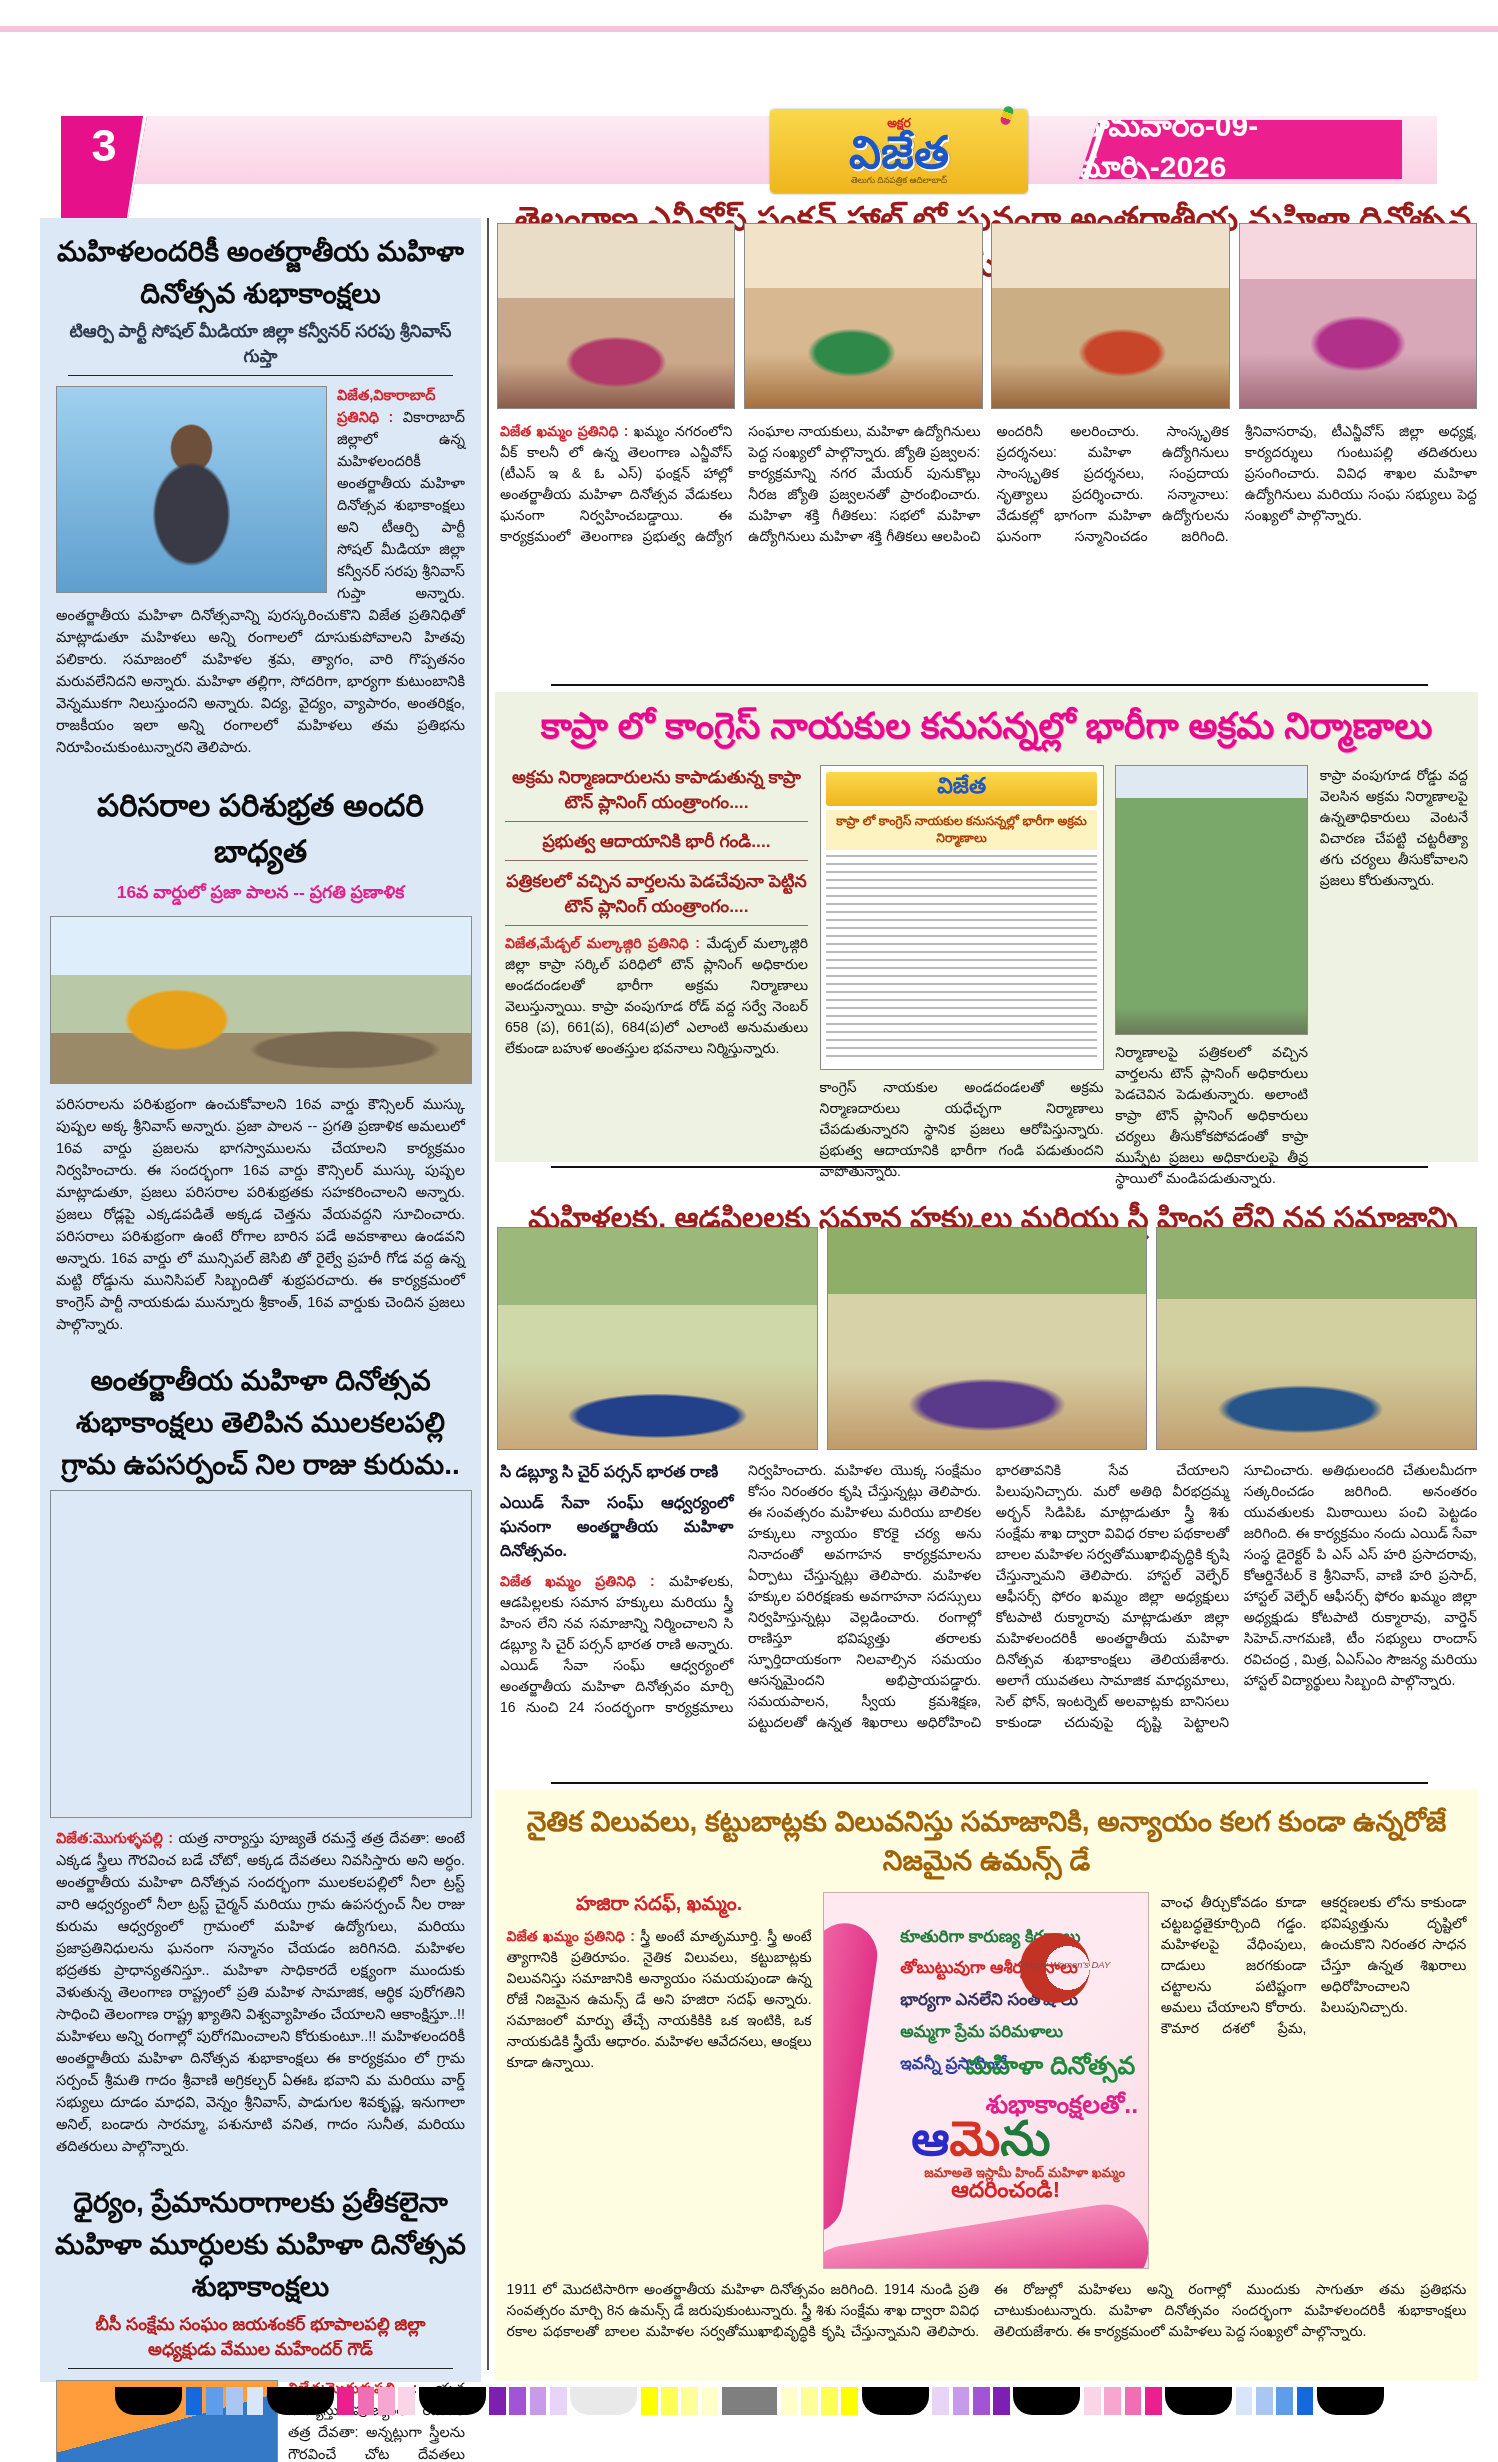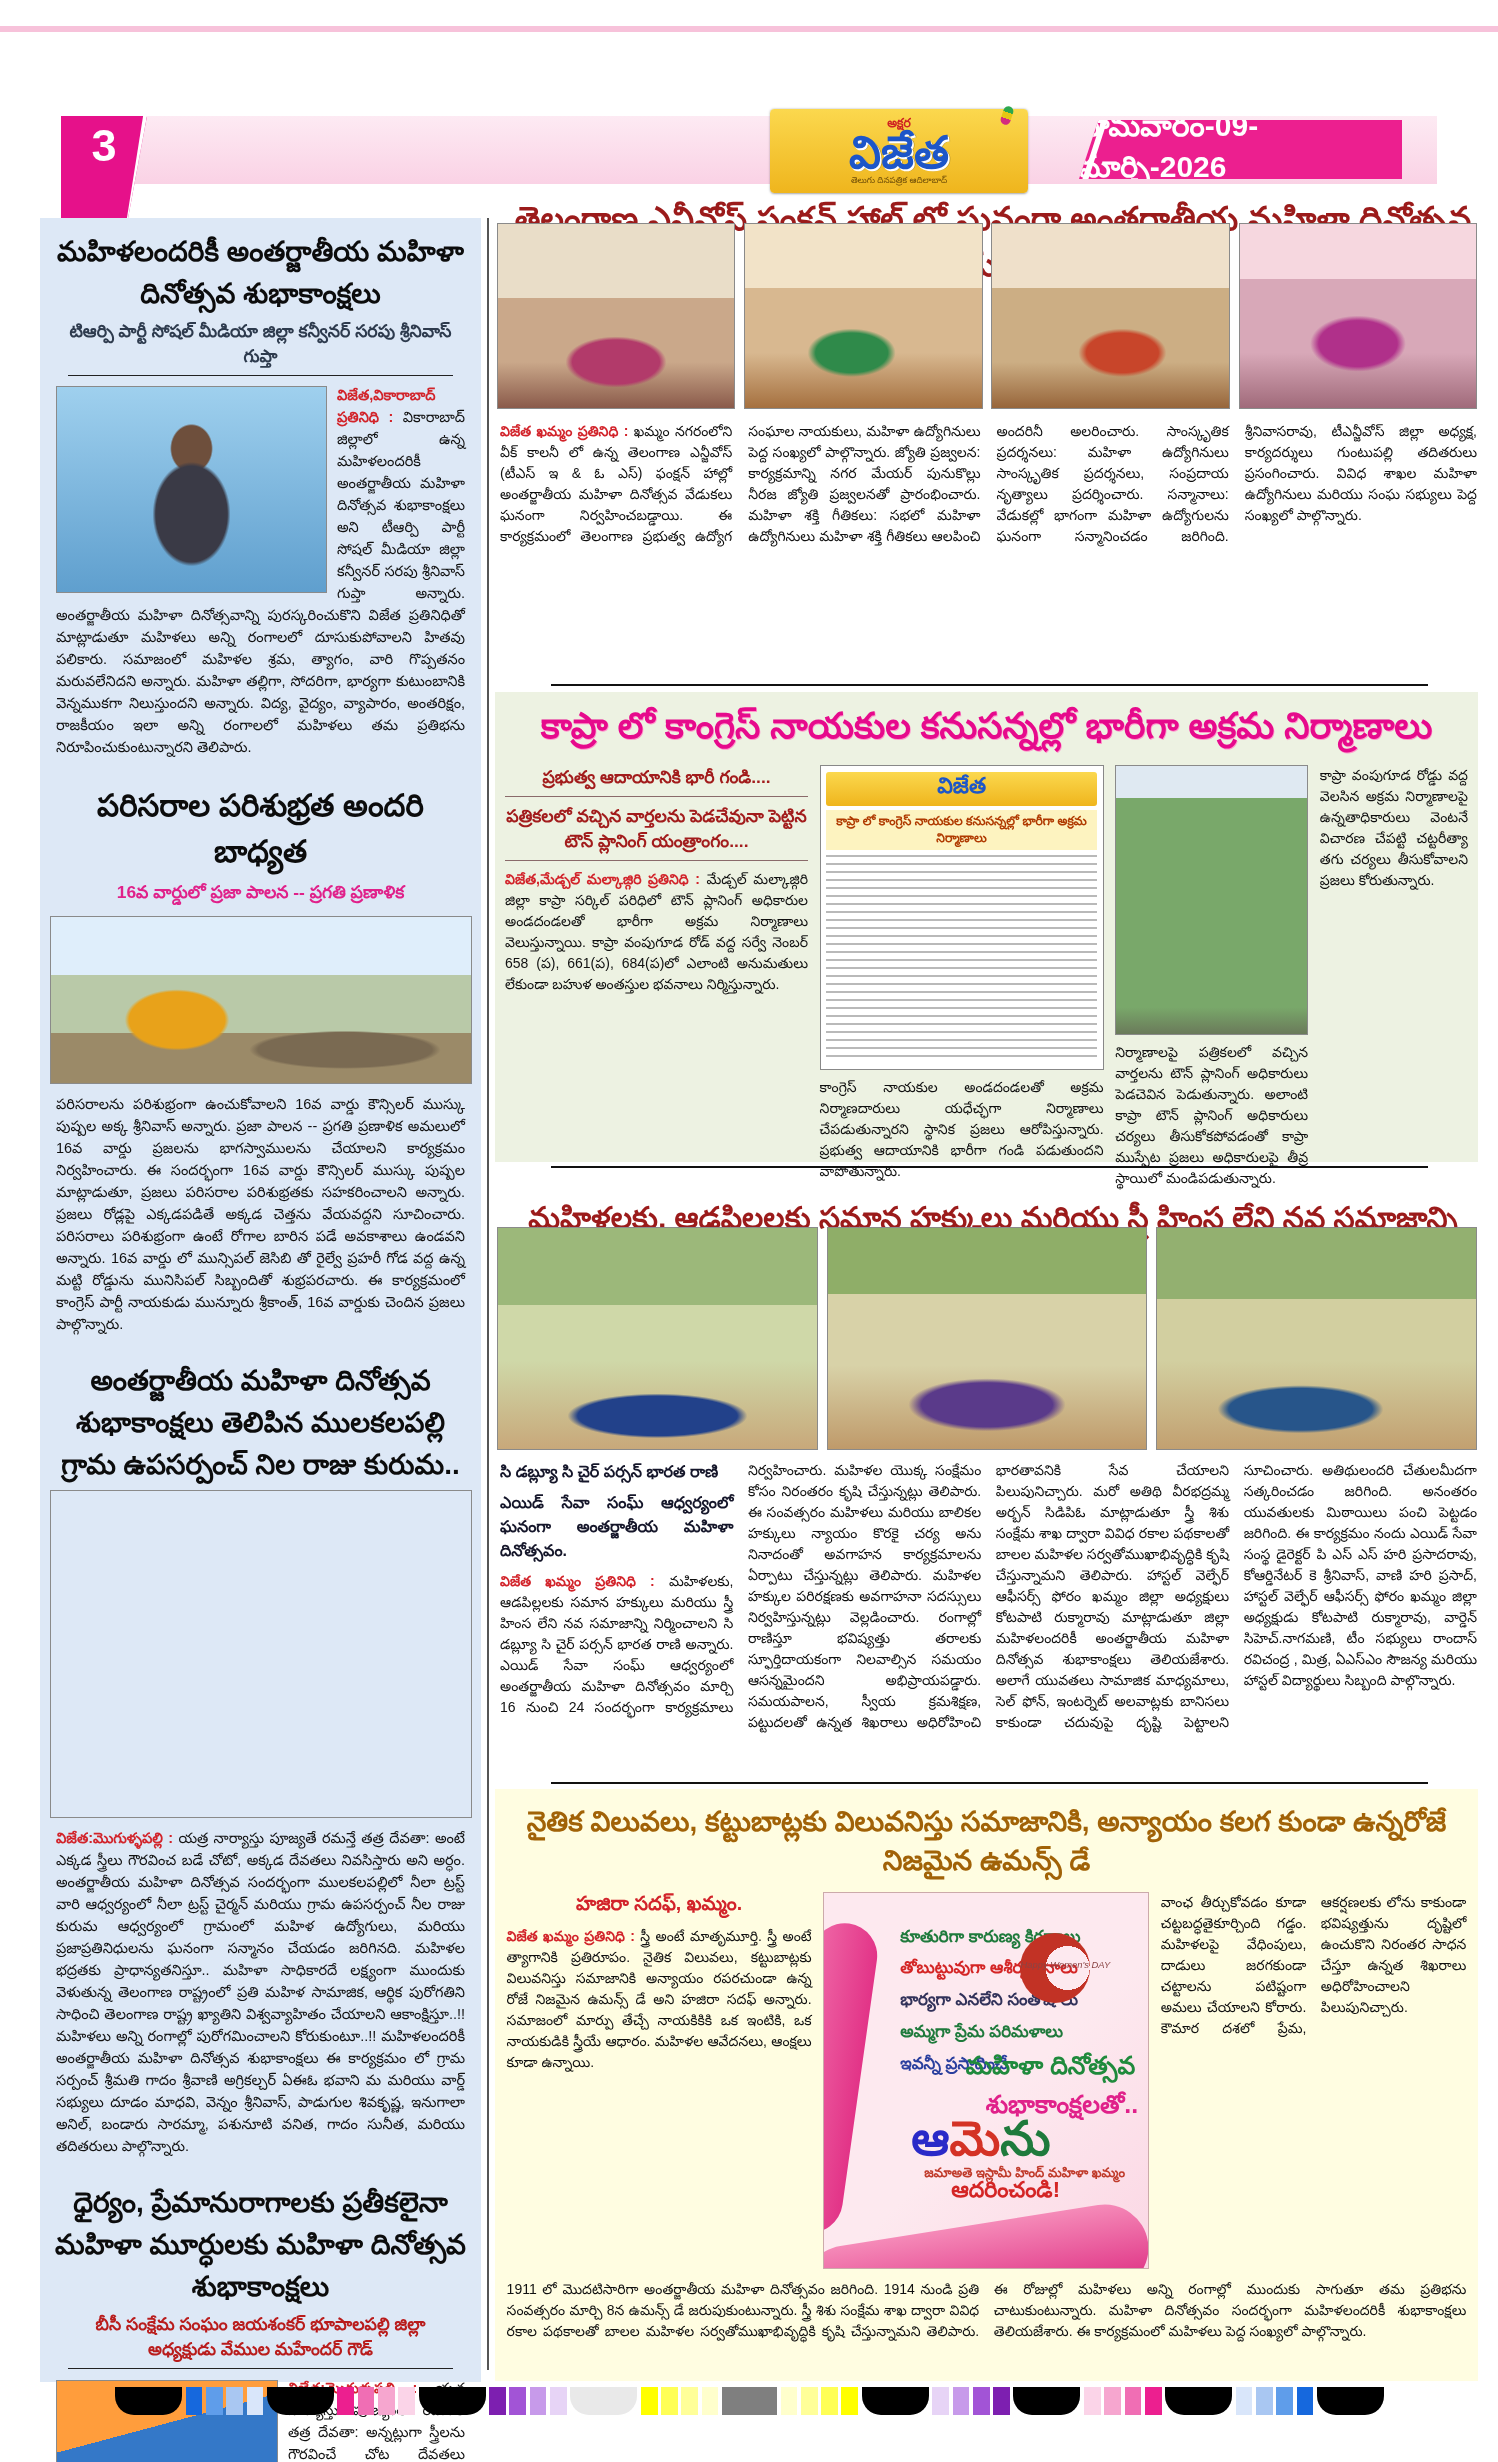--- a/index.html
+++ b/index.html
@@ -208,20 +208,21 @@
     <span class="dl">విజేత ఖమ్మం ప్రతినిధి :</span>
     <span>ఖమ్మం నగరంలోని వీక్ కాలనీ లో ఉన్న తెలంగాణ ఎన్జీవోస్ (టీఎస్ ఇ &amp; ఓ ఎస్) ఫంక్షన్ హాల్లో అంతర్జాతీయ మహిళా దినోత్సవ వేడుకలు ఘనంగా నిర్వహించబడ్డాయి. ఈ కార్యక్రమంలో తెలంగాణ ప్రభుత్వ ఉద్యోగ సంఘాల నాయకులు, మహిళా ఉద్యోగినులు పెద్ద సంఖ్యలో పాల్గొన్నారు. జ్యోతి ప్రజ్వలన: కార్యక్రమాన్ని నగర మేయర్ పునుకొల్లు నీరజ జ్యోతి ప్రజ్వలనతో ప్రారంభించారు. మహిళా శక్తి గీతికలు: సభలో మహిళా ఉద్యోగినులు మహిళా శక్తి గీతికలు ఆలపించి అందరినీ అలరించారు. సాంస్కృతిక ప్రదర్శనలు: మహిళా ఉద్యోగినులు సాంస్కృతిక ప్రదర్శనలు, సంప్రదాయ నృత్యాలు ప్రదర్శించారు. సన్మానాలు: వేడుకల్లో భాగంగా మహిళా ఉద్యోగులను ఘనంగా సన్మానించడం జరిగింది. శ్రీనివాసరావు, టీఎన్జీవోస్ జిల్లా అధ్యక్ష, కార్యదర్శులు గుంటుపల్లి తదితరులు ప్రసంగించారు. వివిధ శాఖల మహిళా ఉద్యోగినులు మరియు సంఘ సభ్యులు పెద్ద సంఖ్యలో పాల్గొన్నారు.</span>
   </div>
 
   <div class="hsep" style="left:551px;top:684px;width:877px;"></div>
 
   <section class="r2box">
     <h2 class="r2head">కాప్రా లో కాంగ్రెస్ నాయకుల కనుసన్నల్లో భారీగా అక్రమ నిర్మాణాలు</h2>
     <div class="r2grid">
       <div>
+        <p class="r2sub">అక్రమ నిర్మాణదారులను కాపాడుతున్న కాప్రా టౌన్ ప్లానింగ్ యంత్రాంగం....</p>
         <p class="r2sub">ప్రభుత్వ ఆదాయానికి భారీ గండి....</p>
         <p class="r2sub">పత్రికలలో వచ్చిన వార్తలను పెడచేవునా పెట్టిన టౌన్ ప్లానింగ్ యంత్రాంగం....</p>
         <div class="rbody">
           <span class="dl">విజేత,మేడ్చల్ మల్కాజ్గిరి ప్రతినిధి :</span>
           <span>మేడ్చల్ మల్కాజ్గిరి జిల్లా కాప్రా సర్కిల్ పరిధిలో టౌన్ ప్లానింగ్ అధికారుల అండదండలతో భారీగా అక్రమ నిర్మాణాలు వెలుస్తున్నాయి. కాప్రా వంపుగూడ రోడ్ వద్ద సర్వే నెంబర్ 658 (ప), 661(ప), 684(ప)లో ఎలాంటి అనుమతులు లేకుండా బహుళ అంతస్తుల భవనాలు నిర్మిస్తున్నారు.</span>
         </div>
       </div>
       <div>
         <div class="clipping">
           <div class="clip-mast">విజేత</div>
@@ -261,21 +262,21 @@
 
   <div class="hsep" style="left:551px;top:1782px;width:877px;"></div>
 
   <section class="r4box">
     <h2 class="r4head">నైతిక విలువలు, కట్టుబాట్లకు విలువనిస్తు సమాజానికి, అన్యాయం కలగ కుండా ఉన్నరోజే నిజమైన ఉమన్స్ డే</h2>
     <div class="r4grid">
       <div>
         <p class="byline">హజిరా సదఫ్, ఖమ్మం.</p>
         <div class="rbody">
           <span class="dl">విజేత ఖమ్మం ప్రతినిధి :</span>
-          <span>స్త్రీ అంటే మాతృమూర్తి. స్త్రీ అంటే త్యాగానికి ప్రతిరూపం. నైతిక విలువలు, కట్టుబాట్లకు విలువనిస్తు సమాజానికి అన్యాయం రపరచుండా ఉన్న రోజే నిజమైన ఉమన్స్ డే అని హజిరా సదఫ్ అన్నారు. సమాజంలో మార్పు తేచ్చే నాయకికికి ఒక ఇంటికి, ఒక నాయకుడికి స్త్రీయే ఆధారం. మహిళల ఆవేదనలు, ఆంక్షలు కూడా ఉన్నాయి.</span>
+          <span>స్త్రీ అంటే మాతృమూర్తి. స్త్రీ అంటే త్యాగానికి ప్రతిరూపం. నైతిక విలువలు, కట్టుబాట్లకు విలువనిస్తు సమాజానికి అన్యాయం సమయపుండా ఉన్న రోజే నిజమైన ఉమన్స్ డే అని హజిరా సదఫ్ అన్నారు. సమాజంలో మార్పు తేచ్చే నాయకికికి ఒక ఇంటికి, ఒక నాయకుడికి స్త్రీయే ఆధారం. మహిళల ఆవేదనలు, ఆంక్షలు కూడా ఉన్నాయి.</span>
         </div>
       </div>
       <div class="card">
         <div class="ribbon1"></div>
         <div class="ribbon2"></div>
         <div class="card-lines">
           <div class="cl1">కూతురిగా కారుణ్య కిరణాలు</div>
           <div class="cl2">తోబుట్టువుగా ఆశీర్వచనాలు</div>
           <div class="cl3">భార్యగా ఎనలేని సంతోషాలు</div>
           <div class="cl4">అమ్మగా ప్రేమ పరిమళాలు</div>

